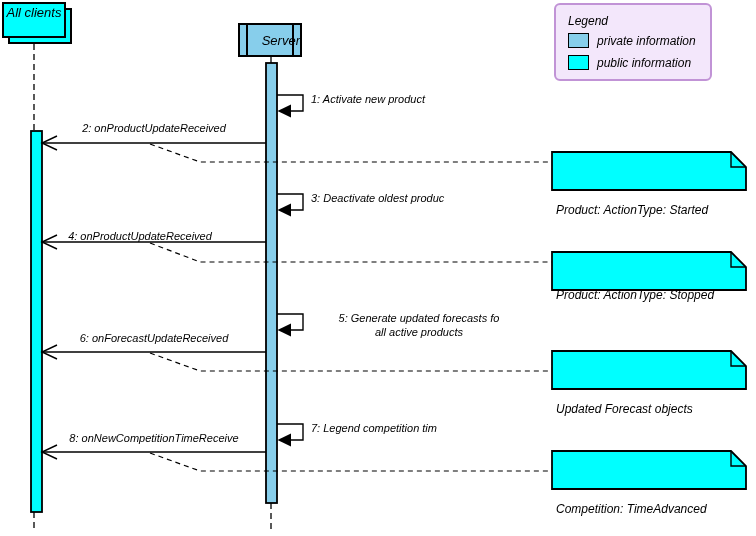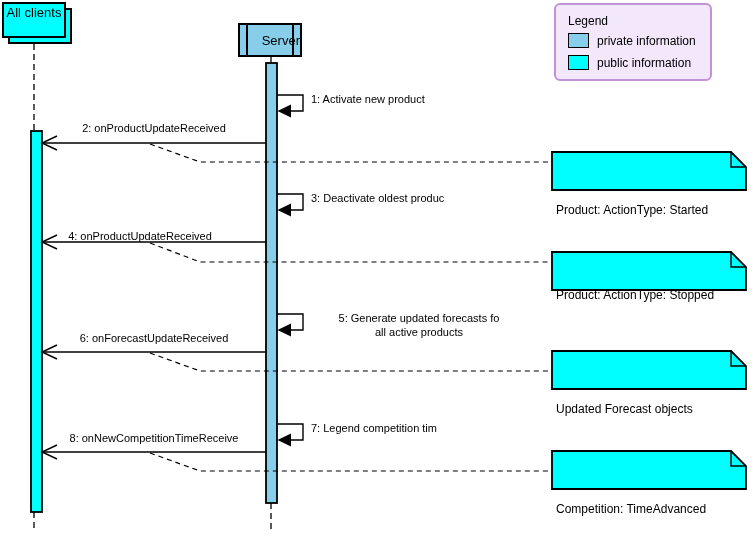--- a/index.html
+++ b/index.html
@@ -1,18 +1,18 @@
 <!DOCTYPE html>
 <html><head>
 <meta charset="utf-8">
 <style>
   html,body { margin:0; padding:0; background:#ffffff; }
   .canvas {
     position:relative; width:756px; height:536px; background:#ffffff;
-    font-family:"Liberation Sans", sans-serif; color:#000; overflow:hidden;
+    font-family:"Liberation Sans", sans-serif; color:#000; overflow:hidden;font-style:italic;
   }
   svg.layer { position:absolute; left:0; top:0; }
   .dash   { stroke:#000; stroke-width:1.3; fill:none; stroke-dasharray:6 4; }
   .solid  { stroke:#000; stroke-width:1.4; fill:none; }
   .bar    { stroke:#000; stroke-width:1.8; }
   .conn   { stroke:#000; stroke-width:1.2; fill:none; stroke-dasharray:5 4; }
   .note   { stroke:#000; stroke-width:1.8; fill:#00ffff; }
   .noteline { stroke:#000; stroke-width:1.4; fill:none; }
   .head   { fill:#000; stroke:none; }
 

